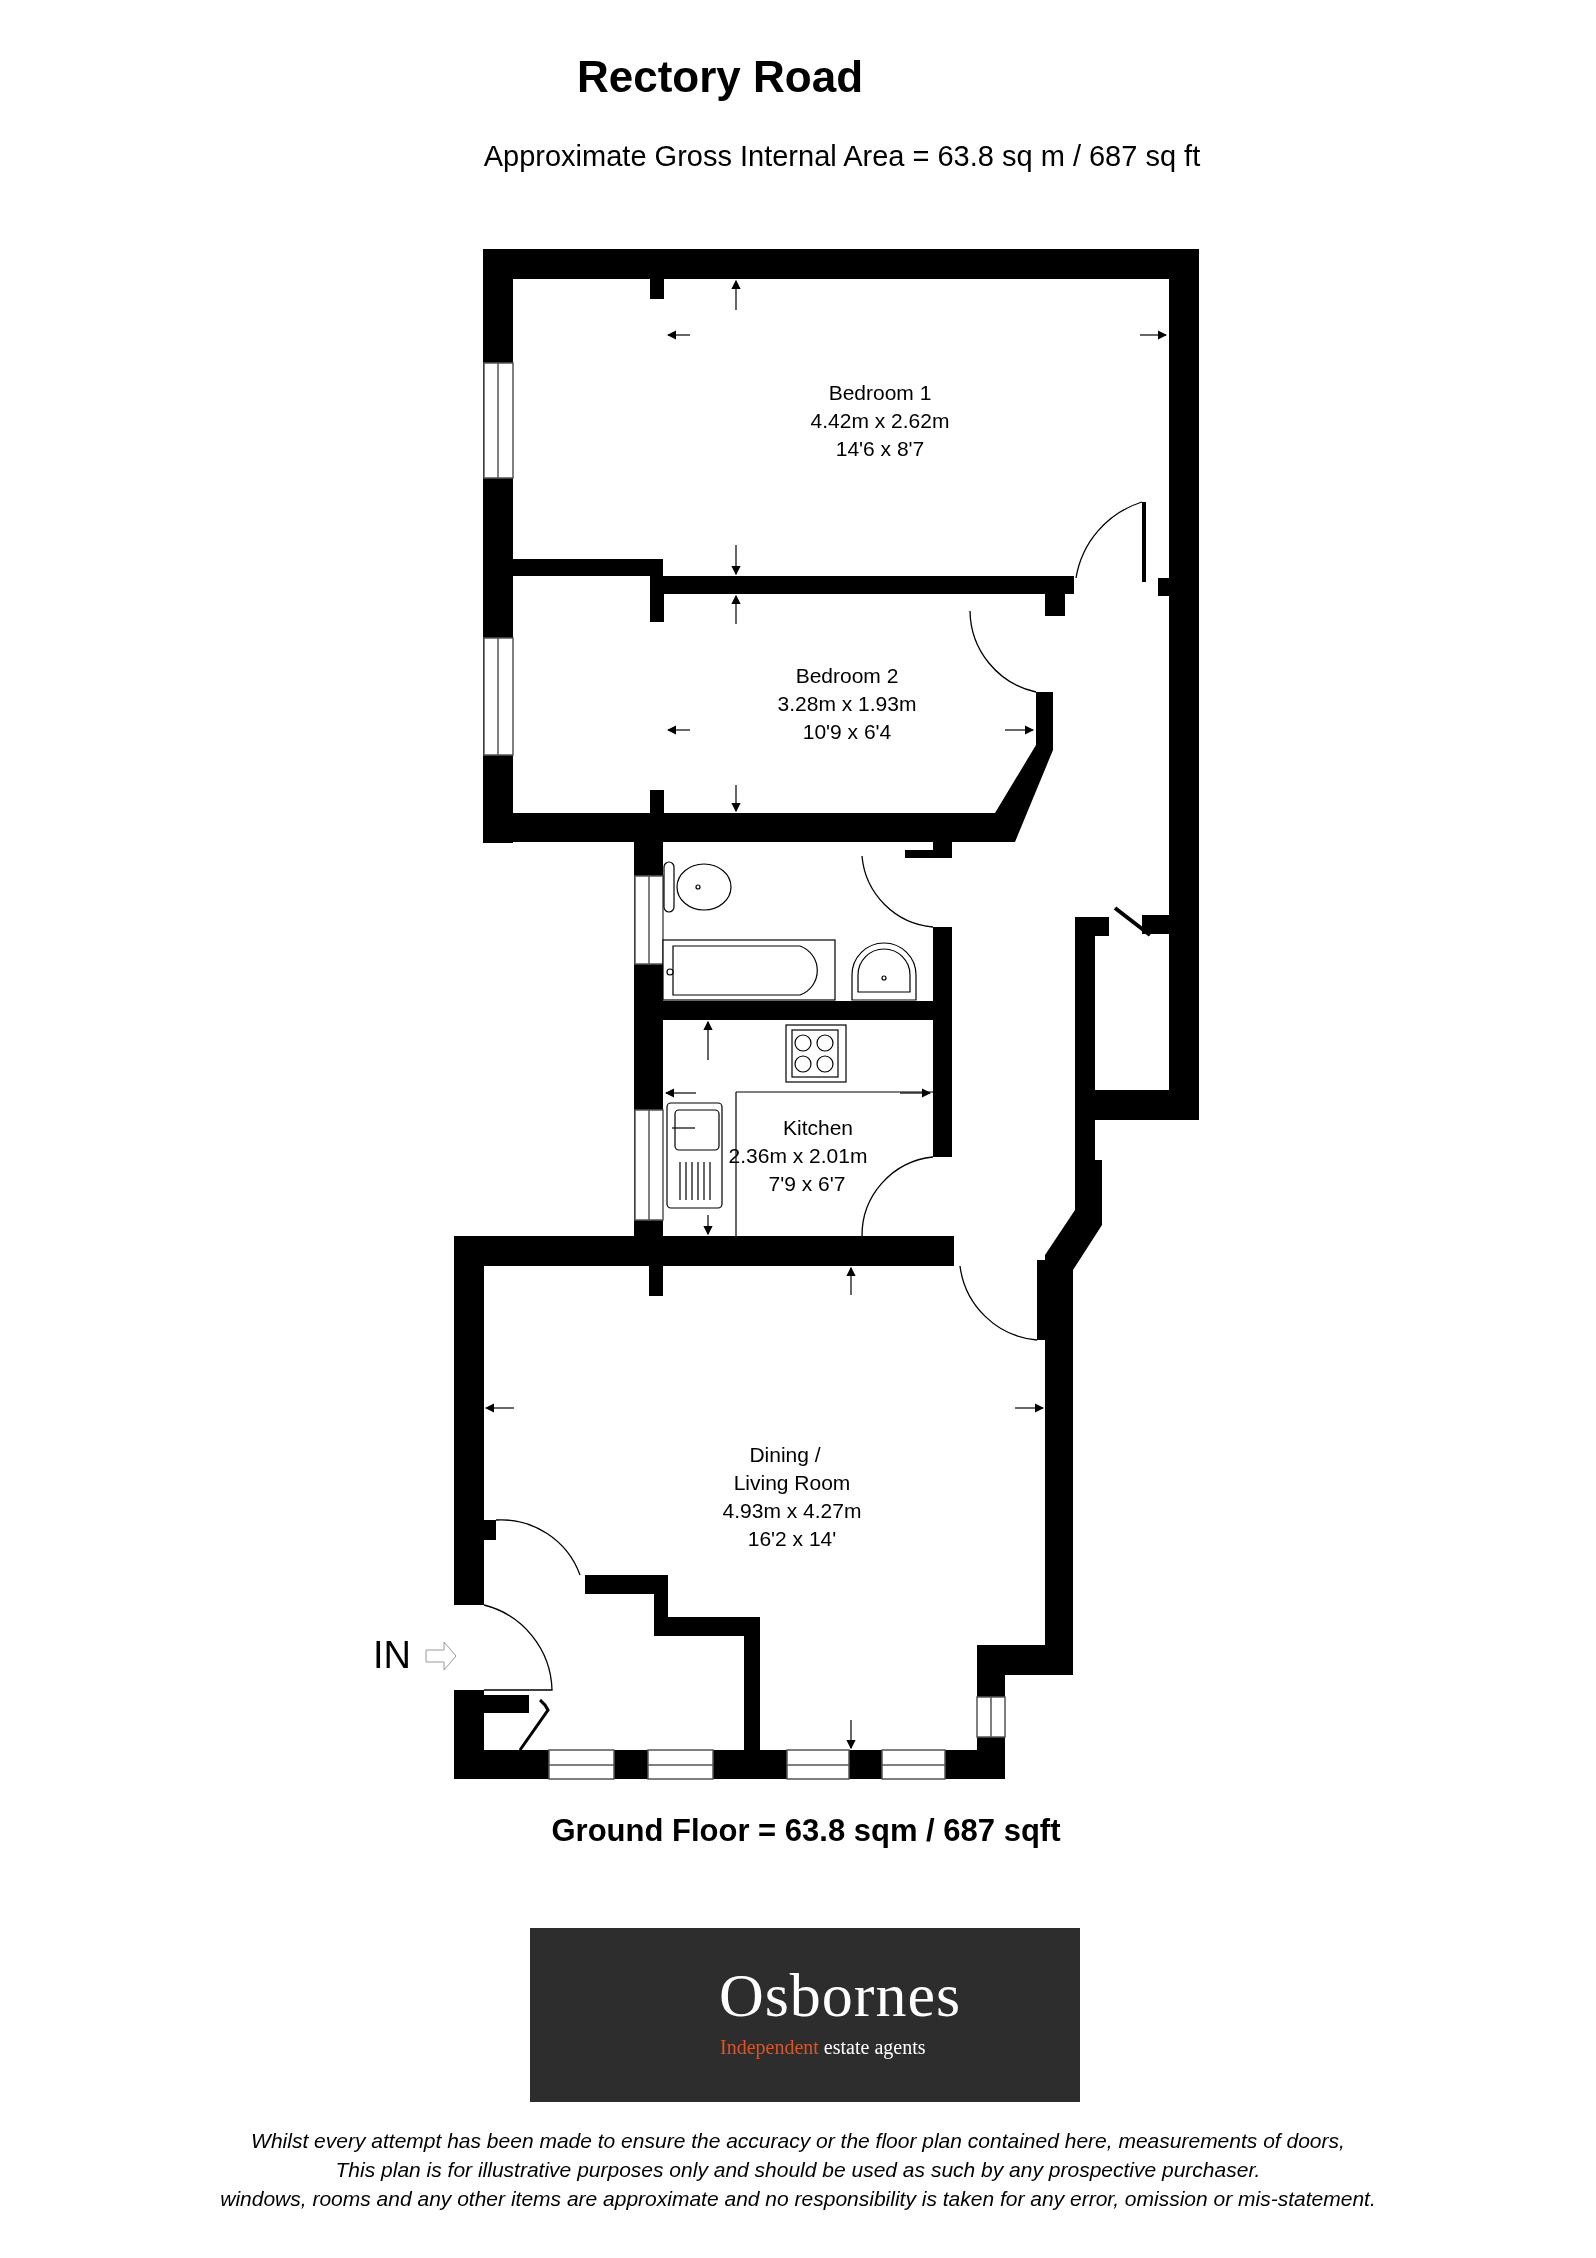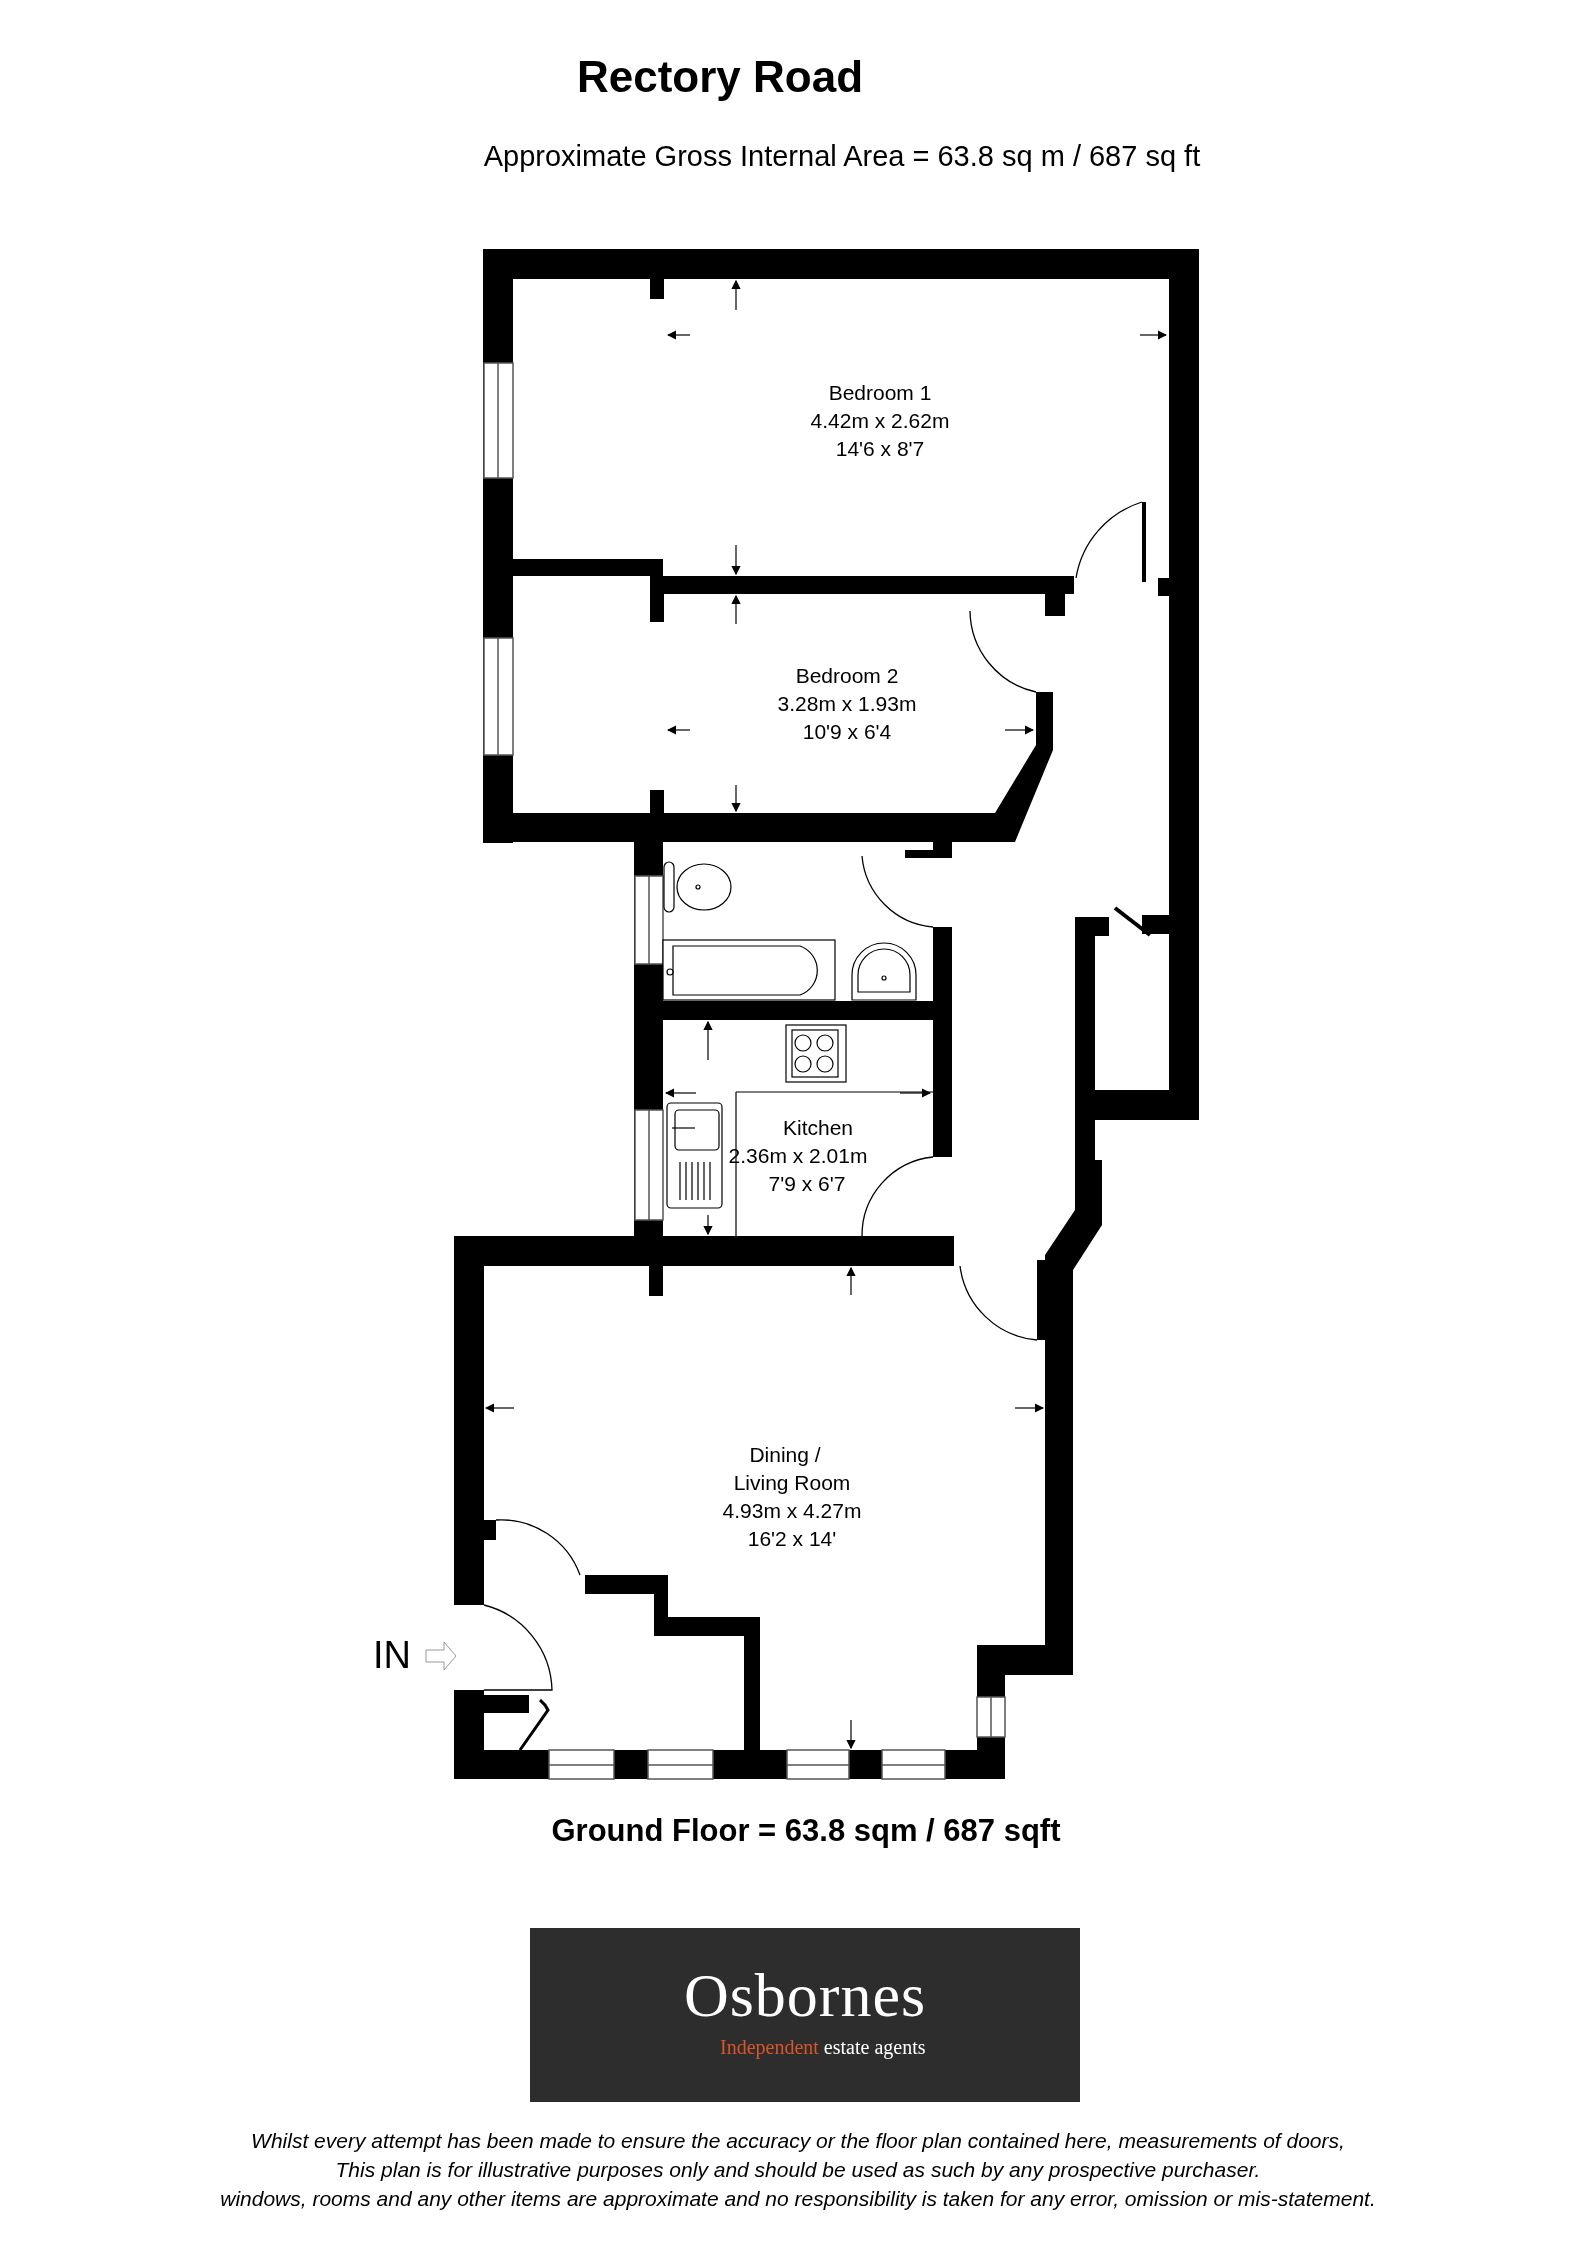--- a/index.html
+++ b/index.html
@@ -2,21 +2,21 @@
 <html><head>
 <meta charset="utf-8">
 <style>
   html, body { margin: 0; padding: 0; background: #ffffff; }
   body { width: 1596px; height: 2258px; position: relative; overflow: hidden; font-family: "Liberation Sans", sans-serif; color: #000; }
   .title { position: absolute; left: 0; width: 1440px; top: 52px; text-align: center; font-weight: bold; font-size: 44px; }
   .subtitle { position: absolute; left: 0; width: 1596px; top: 140px; text-align: center; font-size: 29px; padding-left: 44px; }
   .plan { position: absolute; left: 0; top: 0; }
   .floor-label { position: absolute; left: 8px; width: 1596px; top: 1813px; text-align: center; font-weight: bold; font-size: 31px; }
   .logo { position: absolute; left: 530px; top: 1928px; width: 550px; height: 174px; background: #2e2d2d; }
-  .logo-name { position: absolute; left: 0; width: 550px; top: 32px; text-align: center; color: #fff; font-family: "Liberation Serif", serif; font-size: 62px; letter-spacing: 1px; }
+  .logo-name { position: absolute; left: 0; width: 550px; top: 32px; text-align: center; color: #fff; font-family: "Liberation Serif", serif; font-size: 62px; letter-spacing: 1px; padding-left: 35px; }
   .logo-tag { position: absolute; left: 190px; top: 108px; font-family: "Liberation Serif", serif; font-size: 20px; color: #fff; }
   .logo-tag .accent { color: #d9552a; margin-top: 32px; }
   .disclaimer { position: absolute; left: 0; width: 1596px; top: 2126px; text-align: center; font-size: 21px; line-height: 29px; font-style: italic; }
   .room-label { font-family: "Liberation Sans", sans-serif; font-size: 21px; fill: #000; text-anchor: middle; }
   .in-label { font-family: "Liberation Sans", sans-serif; font-size: 38px; fill: #000; }
 </style>
 </head>
 <body>
 
 <div class="title">Rectory Road</div>

